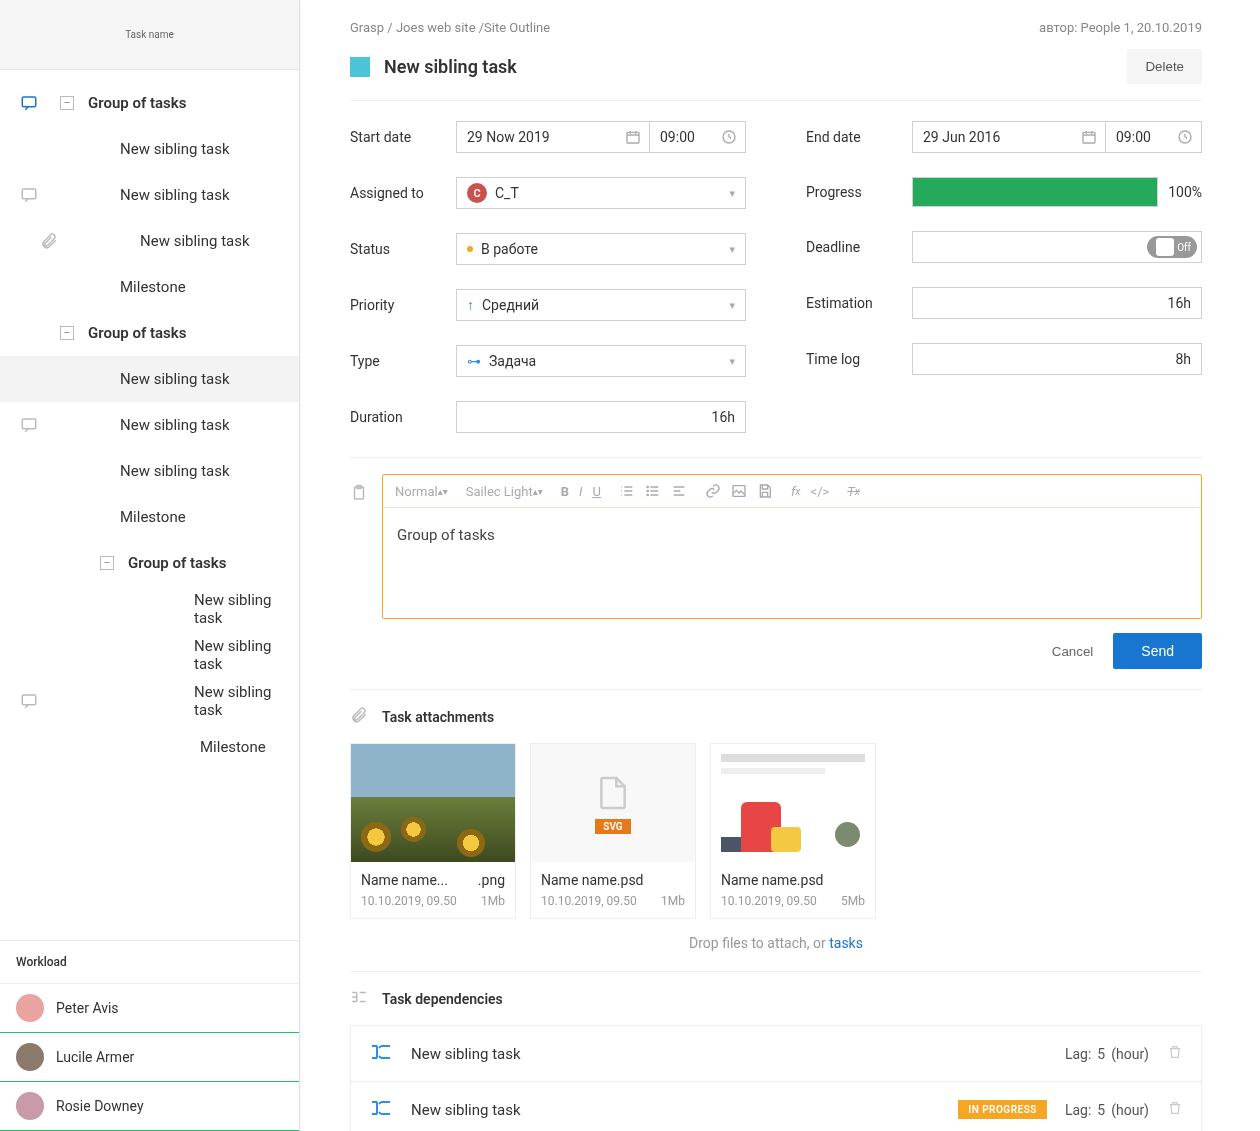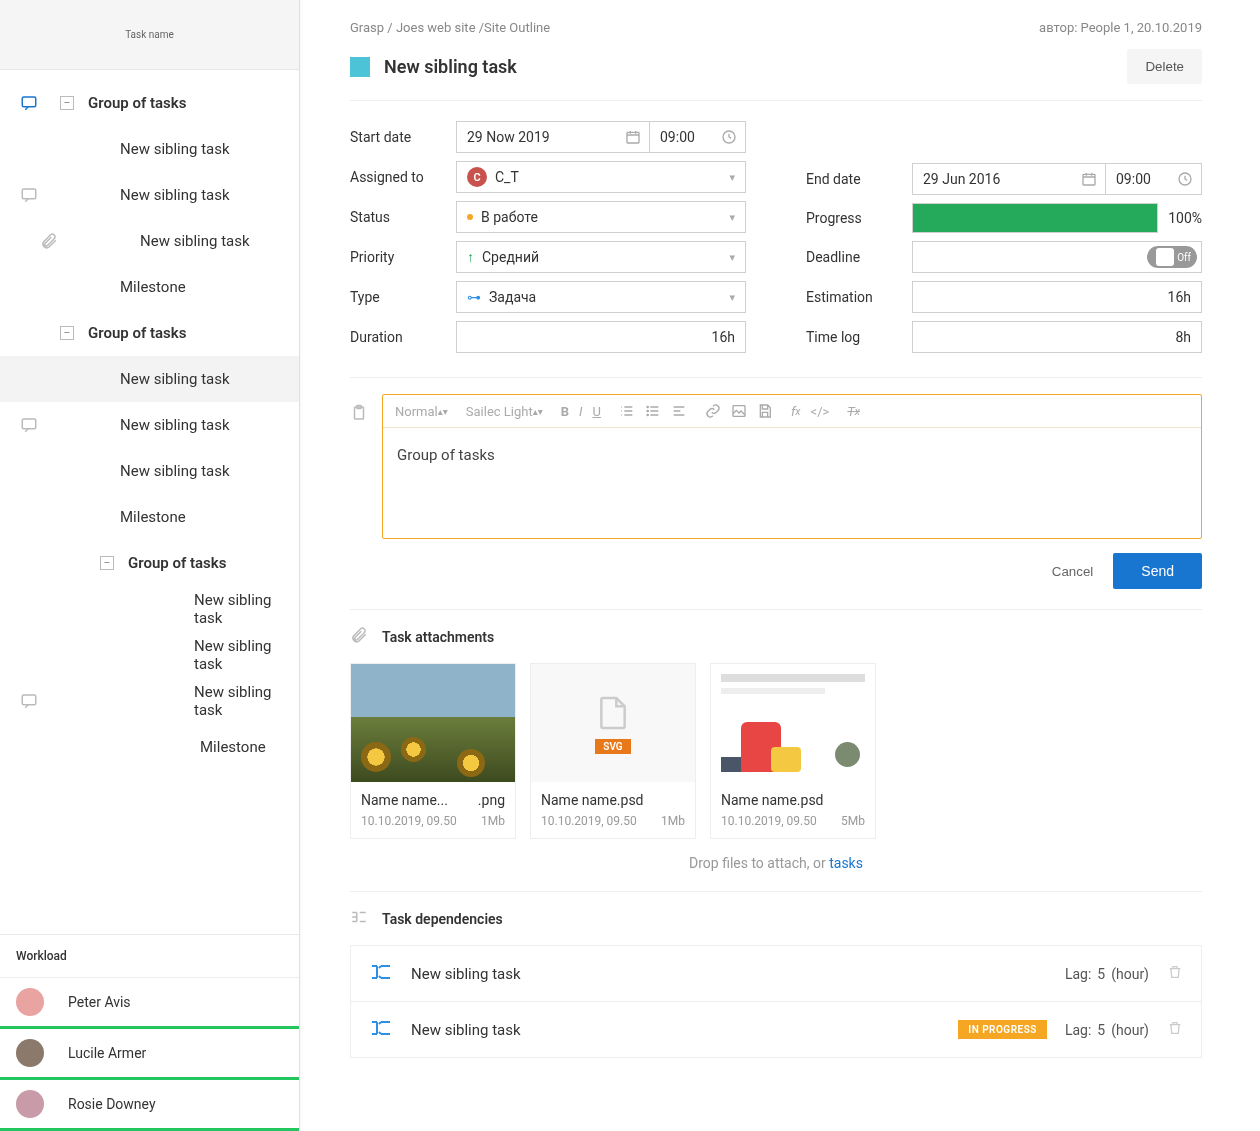--- a/index.html
+++ b/index.html
@@ -11,30 +11,30 @@
 .tree-row { display: flex; align-items: center; height: 46px; padding-left: 20px; cursor: pointer; position: relative;}
 .tree-row.selected { background: #f3f3f3; }
 .row-icon { width: 18px; height: 18px; margin-right: 0; flex-shrink: 0; display:flex; align-items:center; justify-content:center;}
 .row-icon svg { width: 18px; height: 18px; }
 .collapse-box { width: 14px; height: 14px; border: 1px solid #bbb; display: inline-flex; align-items: center; justify-content: center; flex-shrink: 0; color:#888; font-size:12px; line-height:1;}
 .tree-label { font-size: 15px; color: #333;}
 .tree-label.bold { font-weight: 600;}
 .level-icon-col { width: 40px; display:flex; align-items:center; justify-content:flex-start; flex-shrink:0;}
 .workload { border-top: 1px solid #e8e8e8; }
 .workload-header { padding: 14px 16px; font-size: 12px; font-weight: 500; border-bottom: 1px solid #eee;}
-.workload-row { display: flex; align-items: center; padding: 10px 16px; gap: 24px; border-bottom: 3px solid #22c55e;}
+.workload-row { display: flex; align-items: center; padding: 10px 16px; gap: 12px; border-bottom: 1px solid #22c55e;}
 .avatar { width: 28px; height: 28px; border-radius: 50%; flex-shrink: 0;}
 .main { flex: 1; padding: 20px 58px 20px 50px; overflow-y: auto;}
 .breadcrumb-row { display: flex; justify-content: space-between; font-size: 13px; color: #888; margin-bottom: 14px;}
 .title-row { display: flex; align-items: center; gap: 14px; border-bottom: 1px solid #eee; padding-bottom: 16px; margin-bottom: 20px;}
 .color-chip { width: 20px; height: 20px; background: #4dc3d8; flex-shrink:0;}
 .task-title { font-size: 18px; font-weight: 600; flex: 1;}
 .delete-btn { background: #f5f5f5; border: none; padding: 10px 18px; color: #555; cursor: pointer; border-radius: 2px;}
 .fields { display: flex; gap: 60px; margin-bottom: 24px;}
-.fields-col { flex: 1; display: flex; flex-direction: column; gap: 8px; justify-content: flex-end;}
+.fields-col { flex: 1; display: flex; flex-direction: column; gap: 24px;}
 .field-row { display: flex; align-items: center; gap: 16px;}
 .field-label { width: 90px; font-size: 14px; color: #333; flex-shrink: 0;}
 .date-input-wrap { display: flex; flex: 1;}
 .input-box { flex:1; border: 1px solid #d0d0d0; height: 32px; display: flex; align-items: center; padding: 0 10px; font-size: 14px; background: #fff; position:relative;}
 .input-box.right { justify-content: flex-end;}
 .input-box + .input-box { border-left: none;}
 .input-icon { position: absolute; right: 8px; color: #aaa; display:flex; }
 .select-box { flex:1; border: 1px solid #d0d0d0; height: 32px; display: flex; align-items: center; padding: 0 10px; gap: 8px; font-size: 14px; position: relative; background:#fff;}
 .select-caret { position: absolute; right: 10px; color: #aaa; font-size: 11px;}
 .badge-circle { width: 20px; height: 20px; border-radius: 50%; background: #c8524d; color:#fff; display:flex; align-items:center; justify-content:center; font-size:11px; font-weight:600;}

